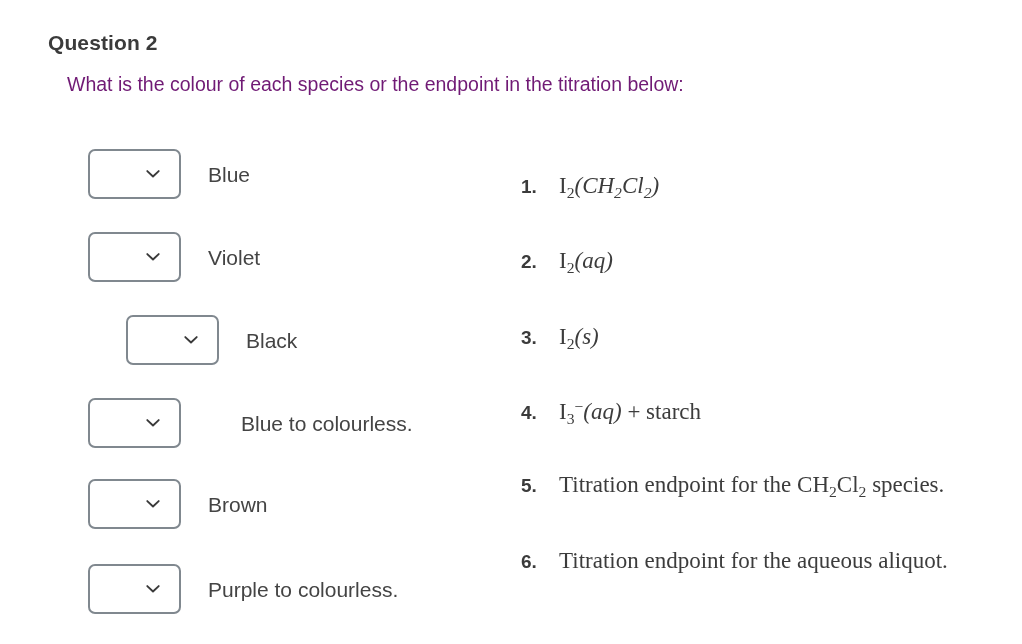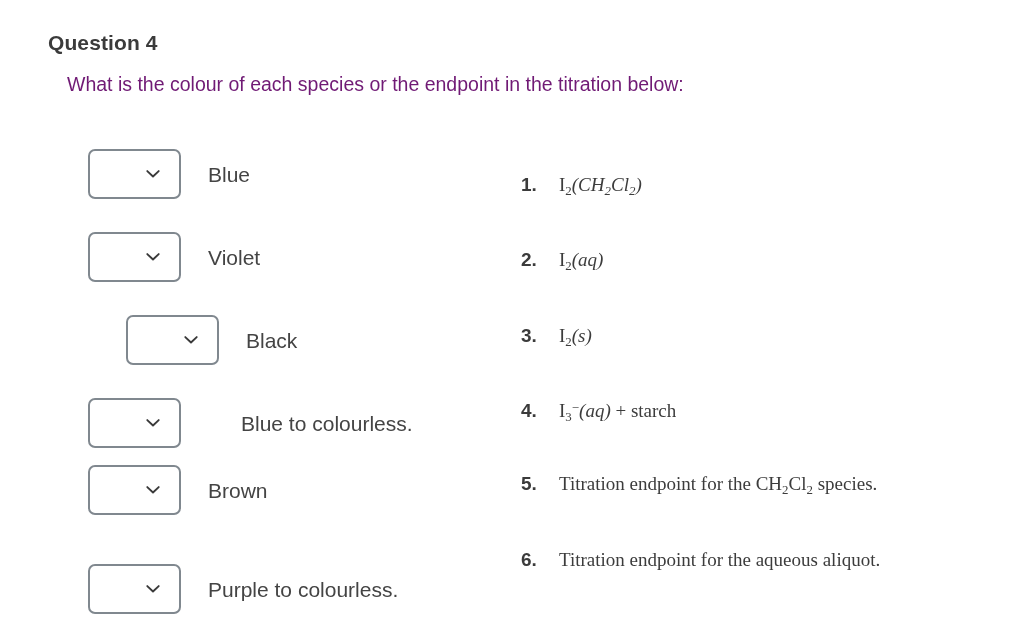--- a/index.html
+++ b/index.html
@@ -105,42 +105,42 @@
   .item-number {
     font-family: "Liberation Sans", sans-serif;
     font-size: 19px;
     font-weight: bold;
     color: #3b3b3b;
     width: 38px;
     flex: none;
   }
   .item-text {
     font-family: "Liberation Serif", serif;
-    font-size: 19px;
+    font-size: 23px;
     color: #3c3c3c;
     line-height: 1;
   }
   .item-text sub {
     font-size: 0.68em;
     vertical-align: -0.3em;
     line-height: 0;
   }
   .item-text sup {
     font-size: 0.68em;
     vertical-align: 0.42em;
     line-height: 0;
   }
   .ital {
     font-style: italic;
   }
 </style>
 </head>
 <body>
 
-<div class="q-title">Question 4</div>
+<div class="q-title">Question 2</div>
 
 <div class="q-prompt">What is the colour of each species or the endpoint in the titration below:</div>
 
 <div class="match-left">
     <div class="left-row" style="top: 149px;">
       <div class="select-box"><span></span><span class="select-chevron">
           <svg viewBox="0 0 14 9" xmlns="http://www.w3.org/2000/svg">
             <path d="M1.3 1.6 L7 7 L12.7 1.6" fill="none" stroke="#3a3a3a" stroke-width="1.9" stroke-linecap="round" stroke-linejoin="round"></path>
           </svg>
         </span></div>
@@ -163,21 +163,21 @@
       <div class="left-label">Black</div>
     </div>
     <div class="left-row" style="top: 398px; gap: 33px;">
       <div class="select-box"><span></span><span class="select-chevron">
           <svg viewBox="0 0 14 9" xmlns="http://www.w3.org/2000/svg">
             <path d="M1.3 1.6 L7 7 L12.7 1.6" fill="none" stroke="#3a3a3a" stroke-width="1.9" stroke-linecap="round" stroke-linejoin="round"></path>
           </svg>
         </span></div>
       <div class="left-label">Blue to colourless.</div>
     </div>
-    <div class="left-row" style="top: 465px;">
+    <div class="left-row" style="top: 479px;">
       <div class="select-box"><span></span><span class="select-chevron">
           <svg viewBox="0 0 14 9" xmlns="http://www.w3.org/2000/svg">
             <path d="M1.3 1.6 L7 7 L12.7 1.6" fill="none" stroke="#3a3a3a" stroke-width="1.9" stroke-linecap="round" stroke-linejoin="round"></path>
           </svg>
         </span></div>
       <div class="left-label">Brown</div>
     </div>
     <div class="left-row" style="top: 564px;">
       <div class="select-box"><span></span><span class="select-chevron">
           <svg viewBox="0 0 14 9" xmlns="http://www.w3.org/2000/svg">

